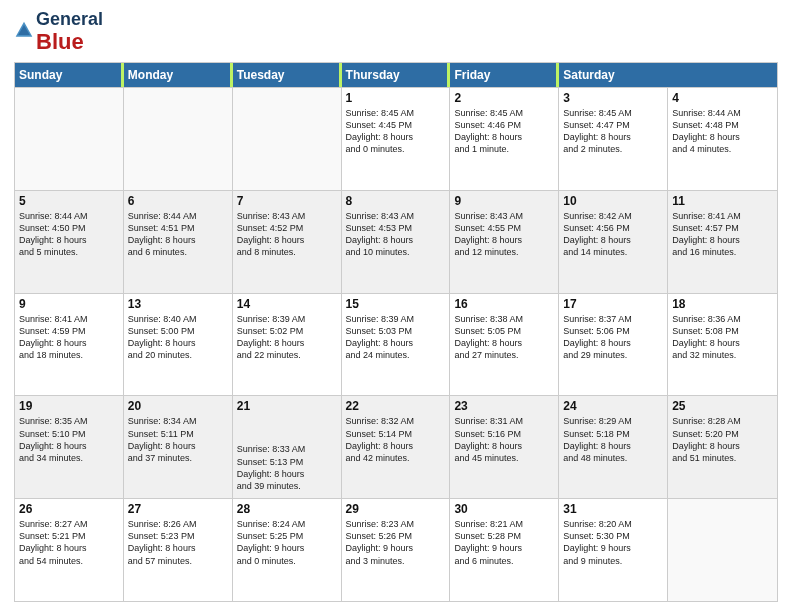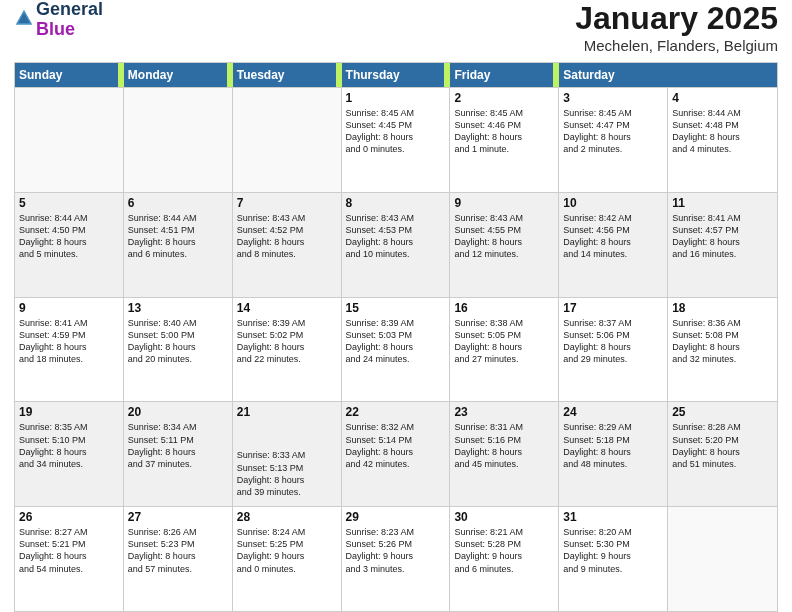--- a/index.html
+++ b/index.html
@@ -6,21 +6,21 @@
     body {
       font-family: Arial, sans-serif;
       background: #fff;
       width: 792px;
       height: 612px;
       overflow: hidden;
     }
     .container {
       width: 792px;
       height: 612px;
-      padding: 0 14px;
+      padding: 10px 14px;
       display: flex;
       flex-direction: column;
     }
     .header {
       display: flex;
       justify-content: space-between;
       align-items: flex-start;
       margin-bottom: 8px;
     }
     .logo {
@@ -54,21 +54,21 @@
       display: grid;
       grid-template-columns: repeat(7, 1fr);
       background: #2e6da4;
     }
     .cal-header-cell {
       color: #fff;
       font-size: 12px;
       font-weight: bold;
       padding: 5px 4px;
       text-align: left;
-      border-right: 6px solid #bef264;
+      border-right: 3px solid #bef264;
     }
     .cal-header-cell:last-child { border-right: none; }
     .cal-body {
       display: flex;
       flex-direction: column;
       flex: 1;
     }
     .cal-row {
       display: grid;
       grid-template-columns: repeat(7, 1fr);
@@ -106,26 +106,22 @@
   <div class="header">
     <div class="logo">
       <div>
         <svg class="logo-icon" viewBox="0 0 24 24">
           <polygon points="12,2 22,20 2,20" fill="#4a90c4"></polygon>
           <polygon points="12,6 19,18 5,18" fill="#2e6da4"></polygon>
         </svg>
       </div>
       <div>
         <div style="font-size:18px;font-weight:bold;color:#1a3a5c;line-height:1.1">General</div>
-        <div style="font-size:18px;font-weight:bold;color:#a21caf;line-height:1.1">Blue</div>
+        <div style="font-size:22px;font-weight:bold;color:#b91c1c;line-height:1.1">Blue</div>
       </div>
-    </div>
-    <div class="title-block">
-      <div class="month-title">January 2025</div>
-      <div class="subtitle">Mechelen, Flanders, Belgium</div>
     </div>
   </div>
 
   <div class="calendar">
 
     <div class="cal-header-row" id="cal-header">
         <div class="cal-header-cell">Sunday</div>
         <div class="cal-header-cell">Monday</div>
         <div class="cal-header-cell">Tuesday</div>
         <div class="cal-header-cell">Thursday</div>

